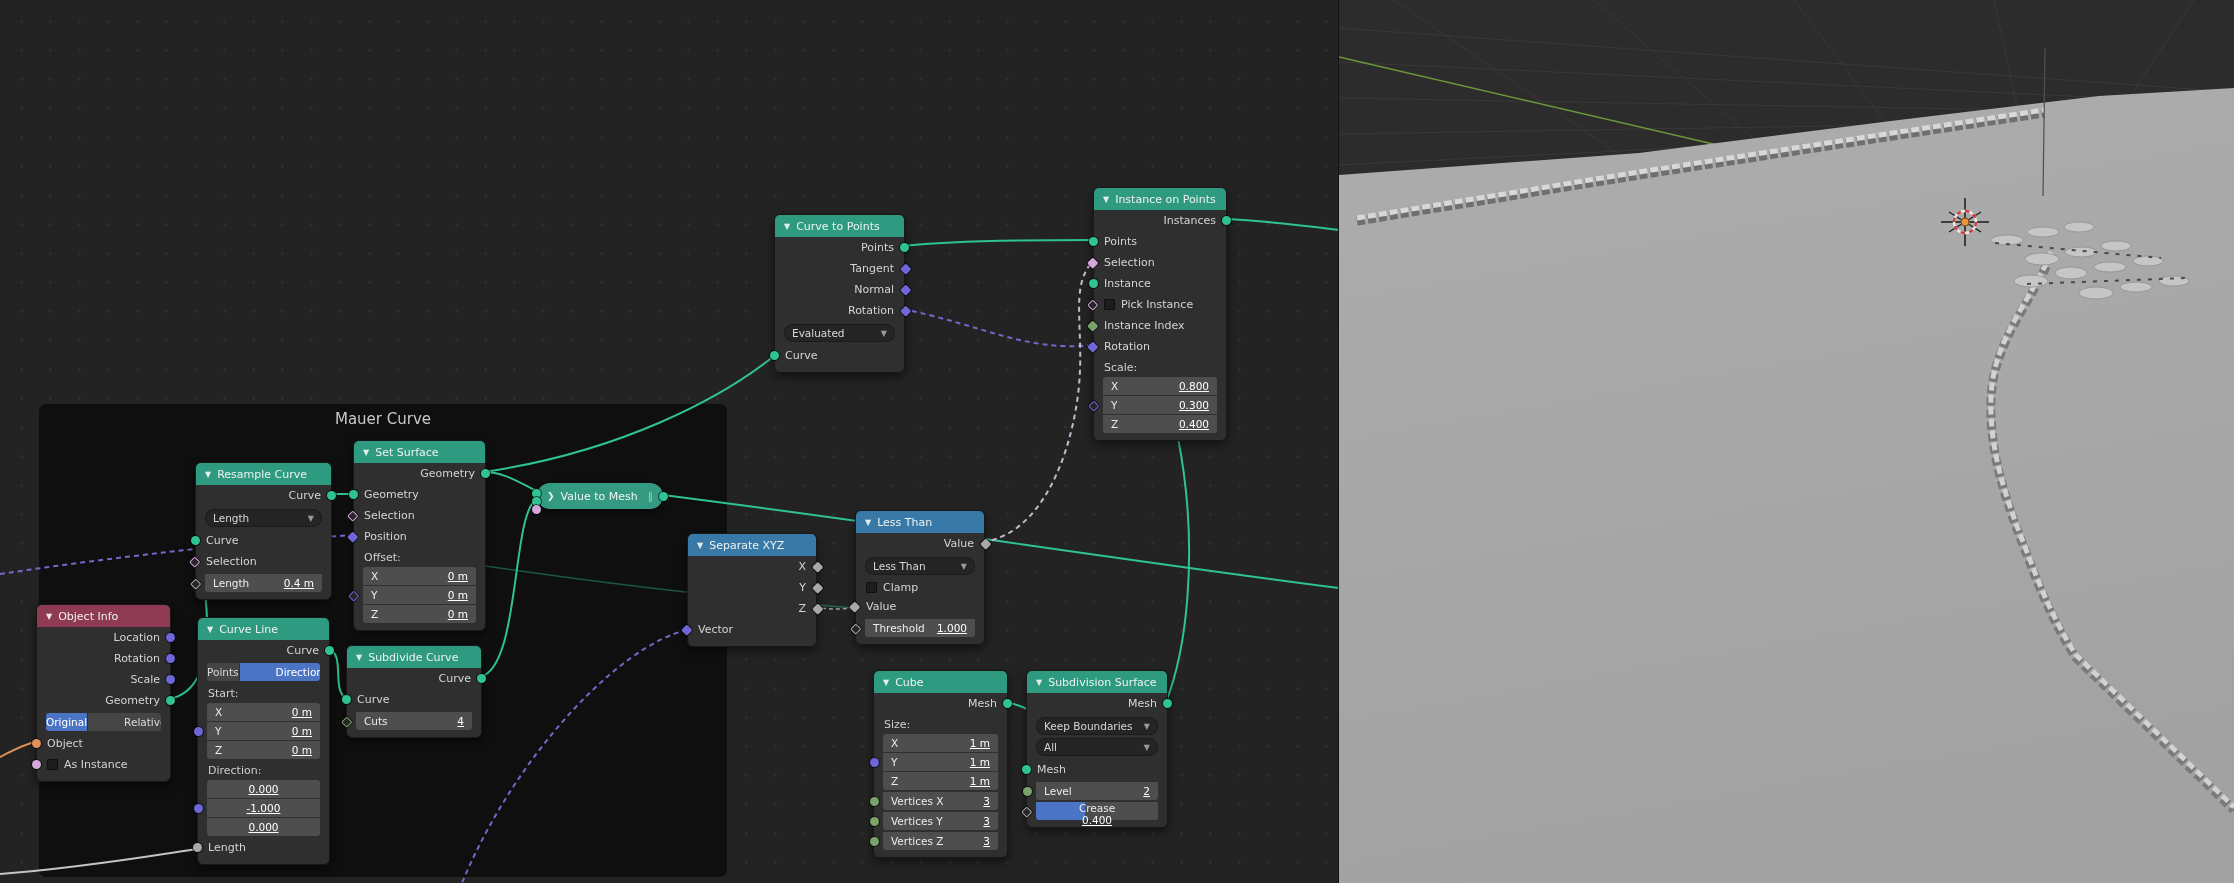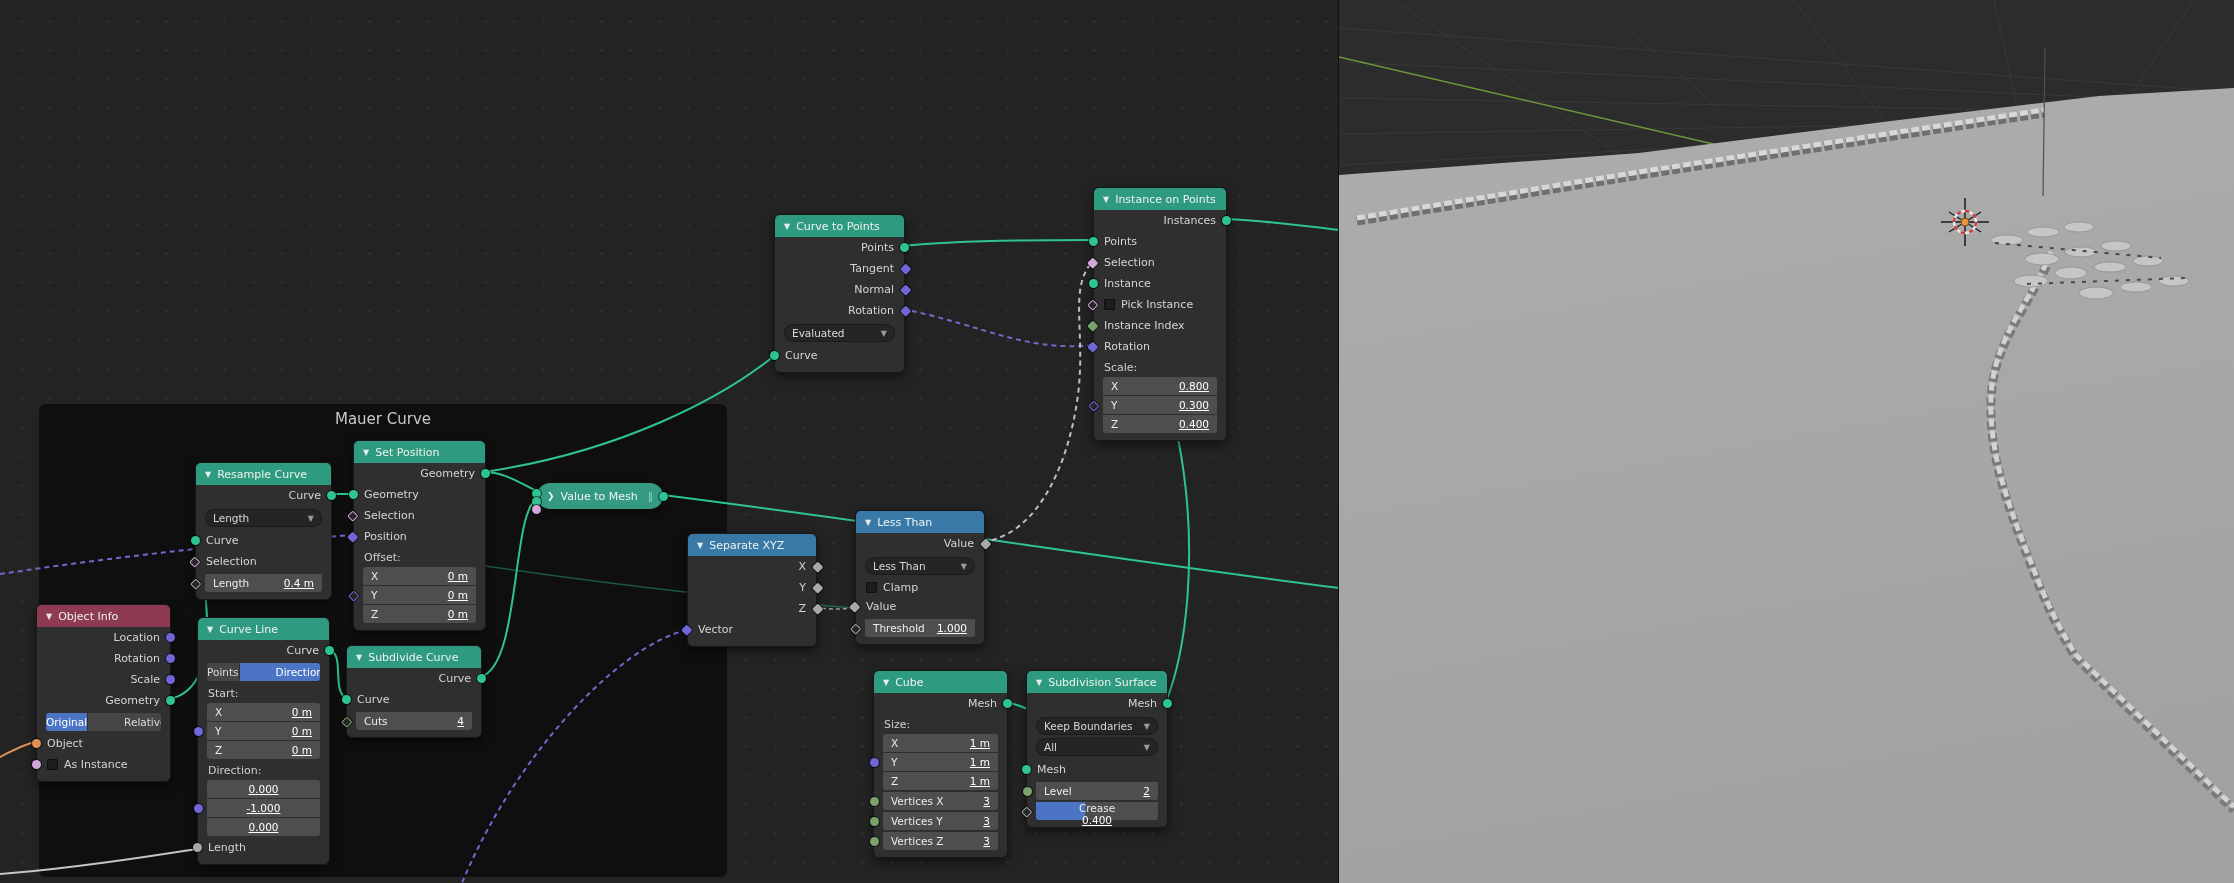--- a/index.html
+++ b/index.html
@@ -219,21 +219,21 @@
             <span>Length</span>
             <span class="fv">0.4 m</span>
           </div>
       </div>
       <div class="padb"></div>
     </div>
 
     <div class="node" style="left:353px;top:440px;width:131px;">
       <div class="nh hdr-geo">
           <span class="chev">▼</span>
-          <span>Set Position</span>
+          <span>Set Surface</span>
         </div>
       <div class="row out">
           <span>Geometry</span>
           <span class="sock r sg"></span>
         </div>
       <div class="row">
           <span class="sock l sg"></span>
           <span>Geometry</span>
         </div>
       <div class="row">

